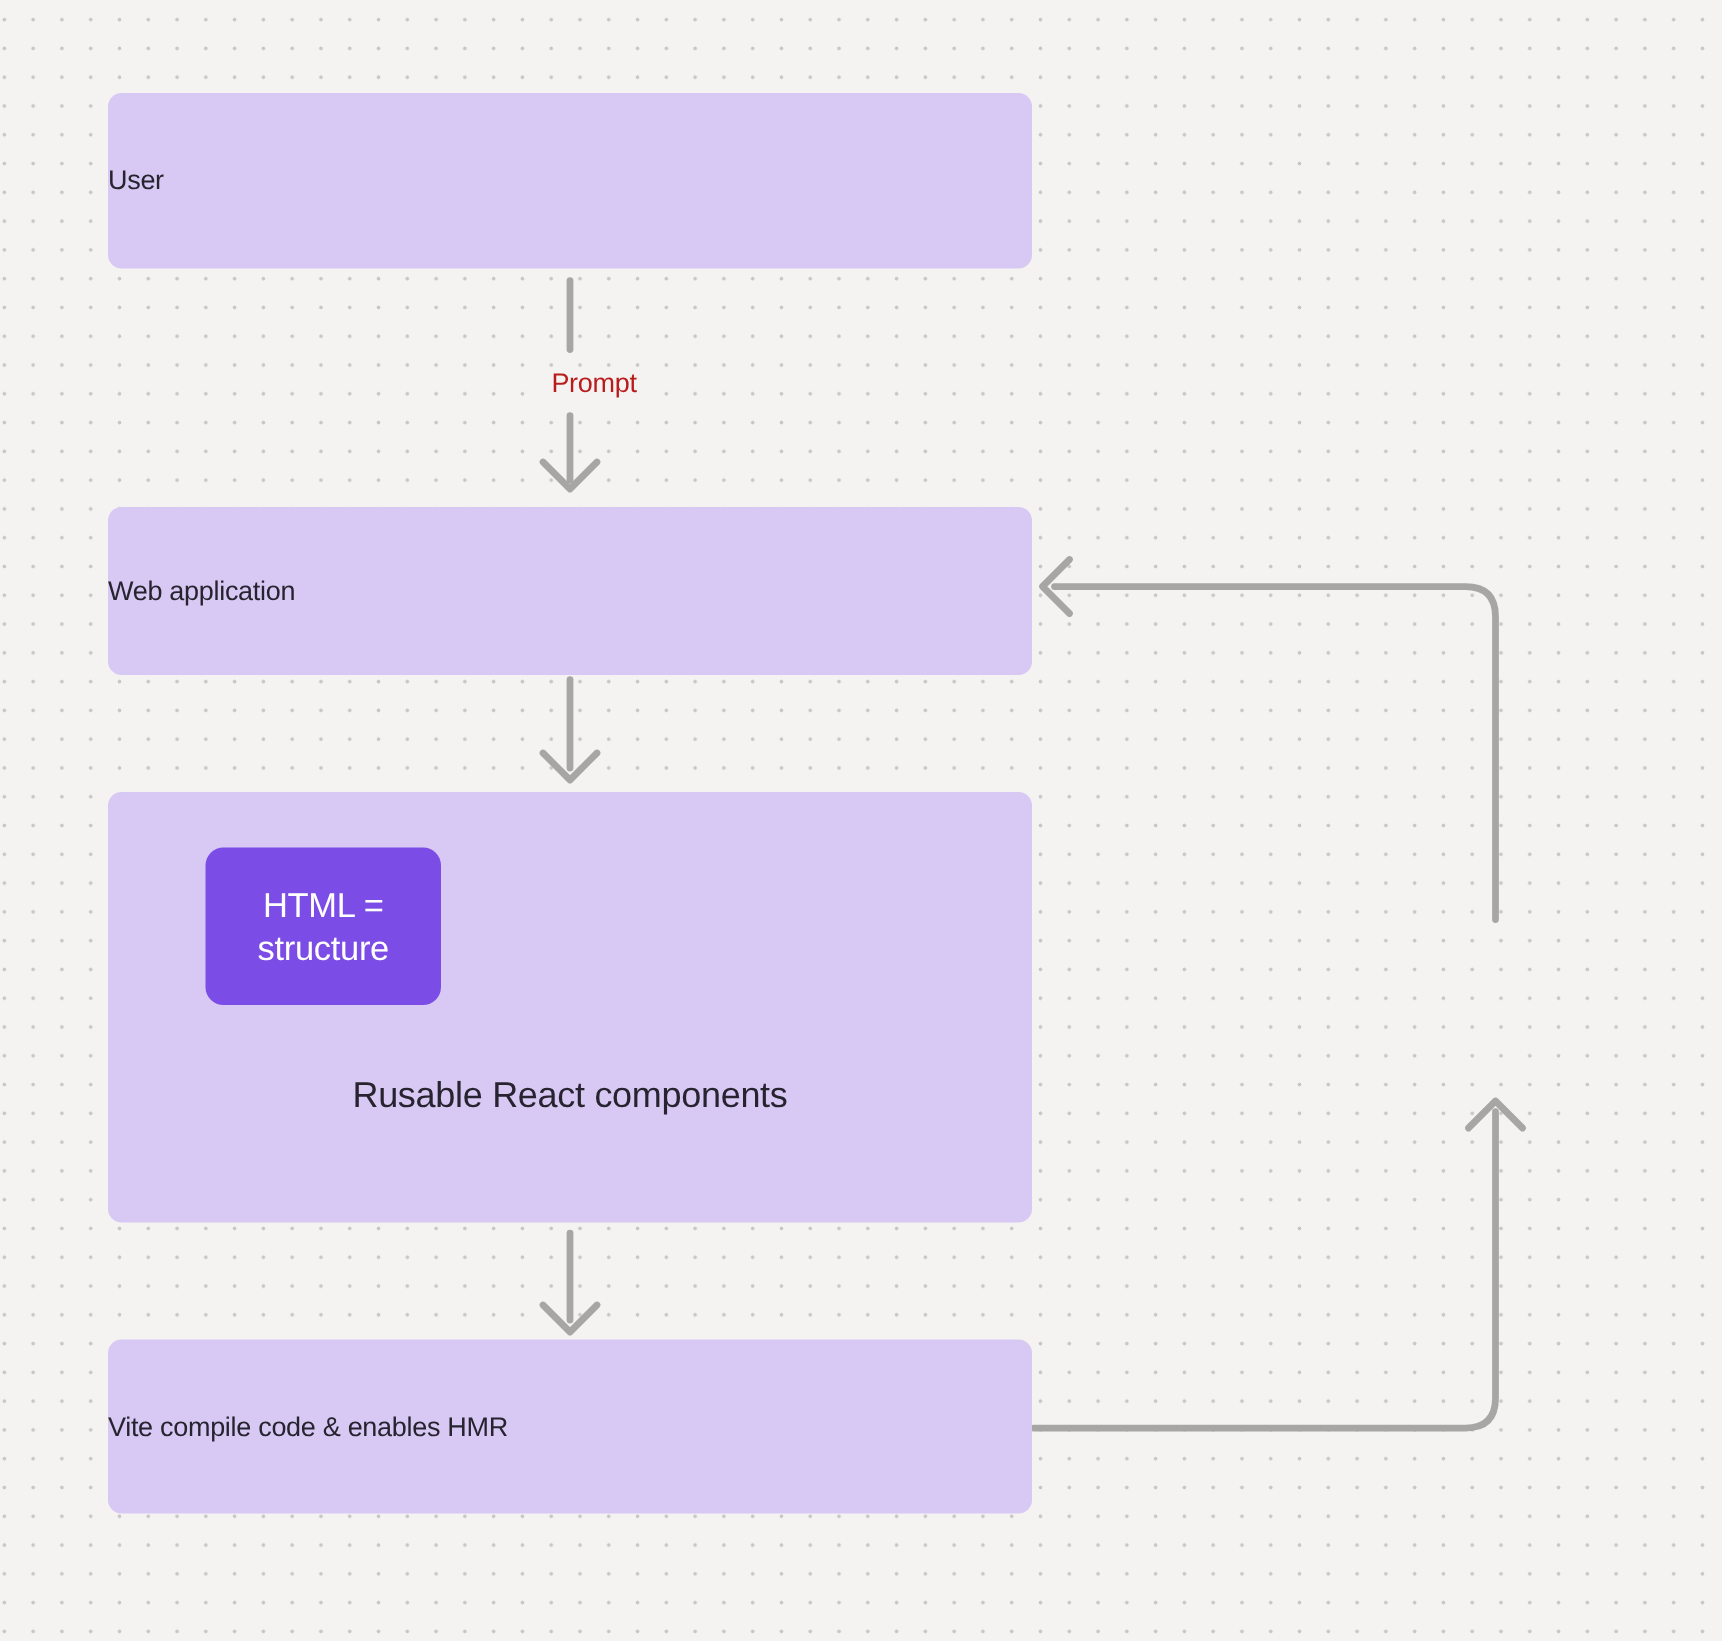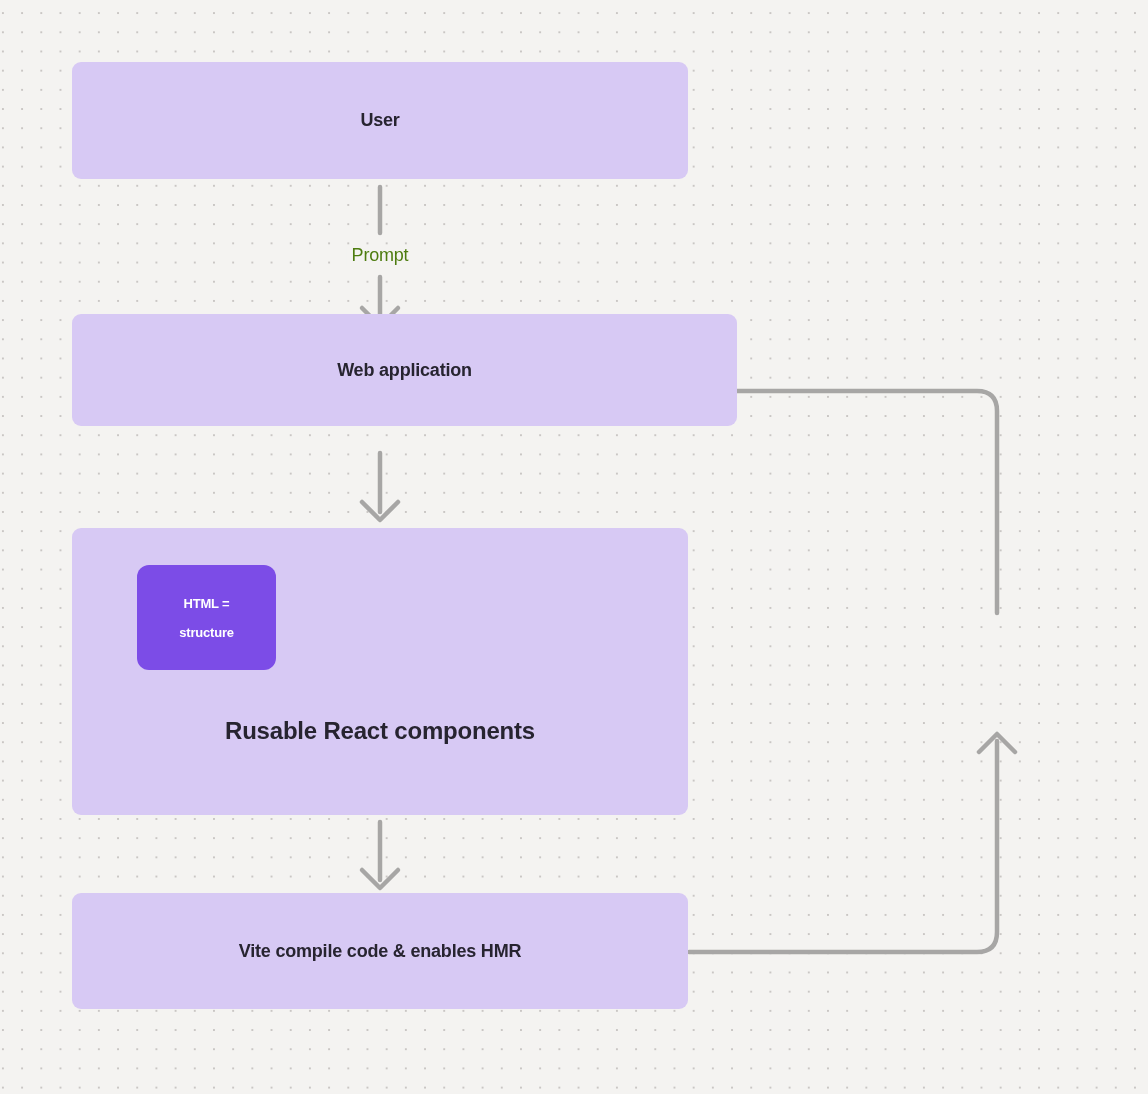--- a/index.html
+++ b/index.html
@@ -24,72 +24,70 @@
     width: 1148px;
     height: 1094px;
     pointer-events: none;
   }
   .node {
     position: absolute;
     background: #d7c9f4;
     border-radius: 9px;
     display: flex;
     align-items: center;
-    justify-content: center;
     color: #272430;
     font-size: 18px;
     letter-spacing: -0.2px;
     text-align: center;
-    font-weight: bold;
   }
   .node-user            { left: 72px;  top: 62px;  width: 616px; height: 117px; }
-  .node-webapp          { left: 72px;  top: 314px; width: 665px; height: 112px; }
+  .node-webapp          { left: 72px;  top: 338px; width: 616px; height: 112px; }
   .node-group           { left: 72px;  top: 528px; width: 616px; height: 287px; }
   .node-vite            { left: 72px;  top: 893px; width: 616px; height: 116px; }
   .node-render          { left: 901px; top: 613px; width: 192px; height: 115px; border-radius: 13px; }
 
   .chip {
     position: absolute;
     top: 37px;
-    width: 139px;
+    width: 157px;
     height: 105px;
     background: #7c4ce7;
     border-radius: 12px;
     display: flex;
     flex-direction: column;
     align-items: center;
     justify-content: center;
     color: #ffffff;
-    font-size: 13px;
+    font-size: 23px;
     line-height: 29px;
     letter-spacing: -0.2px;
     text-align: center;
   }
   .chip-1 { left: 65px; }
   .chip-2 { left: 236px; }
   .chip-3 { left: 406px; }
 
   .group-caption {
     position: absolute;
     left: 0;
     top: 189px;
     width: 100%;
     text-align: center;
     color: #272430;
     font-size: 24px;
     letter-spacing: -0.2px;
   }
   .edge-label {
     position: absolute;
-    left: 380px;
+    left: 396px;
     top: 245px;
     transform: translateX(-50%);
     background: #f4f3f1;
     padding: 0 5px;
-    color: #4d7c0f;
+    color: #b91c1c;
     font-size: 18px;
     letter-spacing: -0.2px;
     white-space: nowrap;
   }
 </style>
 </head>
 <body>
 
 <div class="canvas">
 

